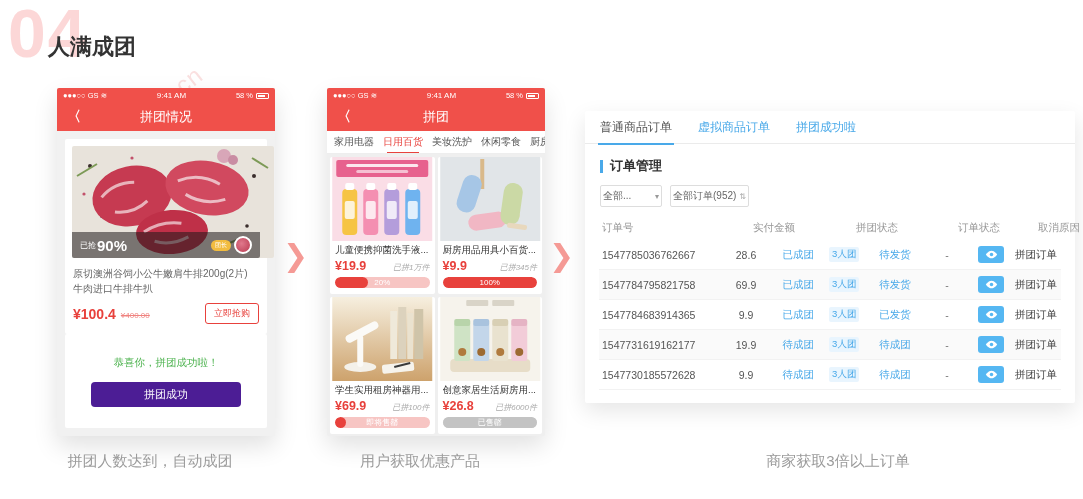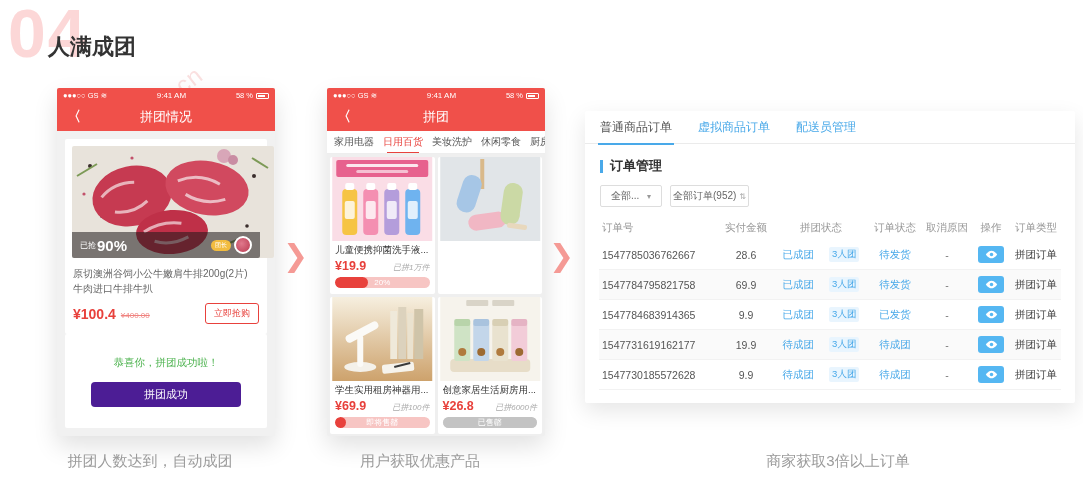--- a/index.html
+++ b/index.html
@@ -72,28 +72,28 @@
            box-shadow:0 8px 22px rgba(0,0,0,.10); }
   .atabs { display:flex; gap:26px; padding:0 15px; height:33px; align-items:center; border-bottom:1px solid #ebebeb; }
   .atab { font-size:12px; color:#49a9e9; cursor:pointer; position:relative; }
   .atab.active { color:#555; }
   .atab.active::after { content:""; position:absolute; left:-2px; right:-2px; bottom:-9px; height:2px; background:#49a9e9; }
   .asec { display:flex; align-items:center; gap:7px; padding:13px 15px 0 15px; }
   .asec .bluebar { width:3px; height:13px; background:#49a9e9; }
   .asec .t { font-size:13px; font-weight:bold; color:#333; }
   .afilters { display:flex; gap:8px; padding:10px 15px 0 15px; }
   .aselect { width:62px; height:22px; border:1px solid #ddd; border-radius:2px; display:flex; align-items:center;
-             padding:0 10px; font-size:10px; color:#666; cursor:pointer; background:#fff; }
+             padding:0 2px; font-size:10px; color:#666; cursor:pointer; background:#fff; }
   .aselect .car { margin-left:auto; color:#999; font-size:8px; }
   .abox { height:22px; border:1px solid #ddd; border-radius:2px; display:flex; align-items:center; padding:0 2px;
           font-size:10px; color:#666; gap:3px; cursor:pointer; background:#fff; }
   .abox .sort { color:#aaa; font-size:8px; }
   .atable { margin:9px 14px 0 14px; }
   .trow { display:grid; grid-template-columns:118px 58px 92px 56px 48px 40px 50px; align-items:center; }
-  .thead { height:24px; }
+  .thead { height:24px;gap:28px; }
   .thead span { font-size:10.5px; color:#999; text-align:center; }
   .thead span:first-child { text-align:left; padding-left:3px; }
   .tr { height:30px; border-bottom:1px solid #f2f2f2; font-size:10.5px; }
   .tr:nth-child(odd) { background:#fafafa; }
   .c-no { color:#555; text-align:left; padding-left:3px; }
   .c-amt { color:#555; text-align:center; }
   .c-grp { text-align:center; color:#49a9e9; display:flex; justify-content:center; gap:15px; align-items:center; }
   .tag3 { background:#e9f5fe; color:#49a9e9; padding:1px 3px; border-radius:2px; font-size:9.5px; }
   .c-st { color:#49a9e9; text-align:center; }
   .c-cn { color:#777; text-align:center; }
@@ -247,20 +247,31 @@
             </g>
           <g transform="rotate(-8 48 64)">
               <rect x="28" y="56" width="38" height="16" rx="8" fill="#f1b7c4"></rect>
               <rect x="64" y="60" width="16" height="5" rx="2" fill="#e8d8bd"></rect>
             </g>
           <g transform="rotate(8 72 46)">
               <rect x="62" y="26" width="19" height="42" rx="9" fill="#cbd9a5"></rect>
               <rect x="70" y="66" width="20" height="5" rx="2" fill="#e8d8bd"></rect>
             </g>
         </svg>
+        <div class="ginner">
+          <div class="gtitle">厨房用品用具小百货...</div>
+          <div class="gprow">
+            <span class="gprice">¥9.9</span>
+            <span class="gsold">已拼345件</span>
+          </div>
+          <div class="gbar">
+            <span class="fill" style="width: 100%;"></span>
+            <span class="lbl">100%</span>
+          </div>
+        </div>
       </div>
 
       <div class="gcard">
         <svg viewBox="0 0 100 84" xmlns="http://www.w3.org/2000/svg">
           <defs>
               <linearGradient id="warm" x1="0" y1="0" x2="0" y2="1">
             <stop offset="0" stop-color="#f6efdf"></stop>
                 <stop offset="1" stop-color="#cda26c"></stop>
               </linearGradient>
             </defs>
@@ -325,21 +336,21 @@
       </div>
     </div>
   </div>
 
   <div class="arrow" style="left:549px; top:238px;">❯</div>
 
   <div class="admin">
     <div class="atabs">
       <span class="atab active">普通商品订单</span>
       <span class="atab">虚拟商品订单</span>
-      <span class="atab">配送员管理</span>
+      <span class="atab">拼团成功啦</span>
     </div>
     <div class="asec">
       <span class="bluebar"></span>
       <span class="t">订单管理</span>
     </div>
     <div class="afilters">
       <div class="aselect">
         <span>全部...</span>
         <span class="car">▾</span>
       </div>

